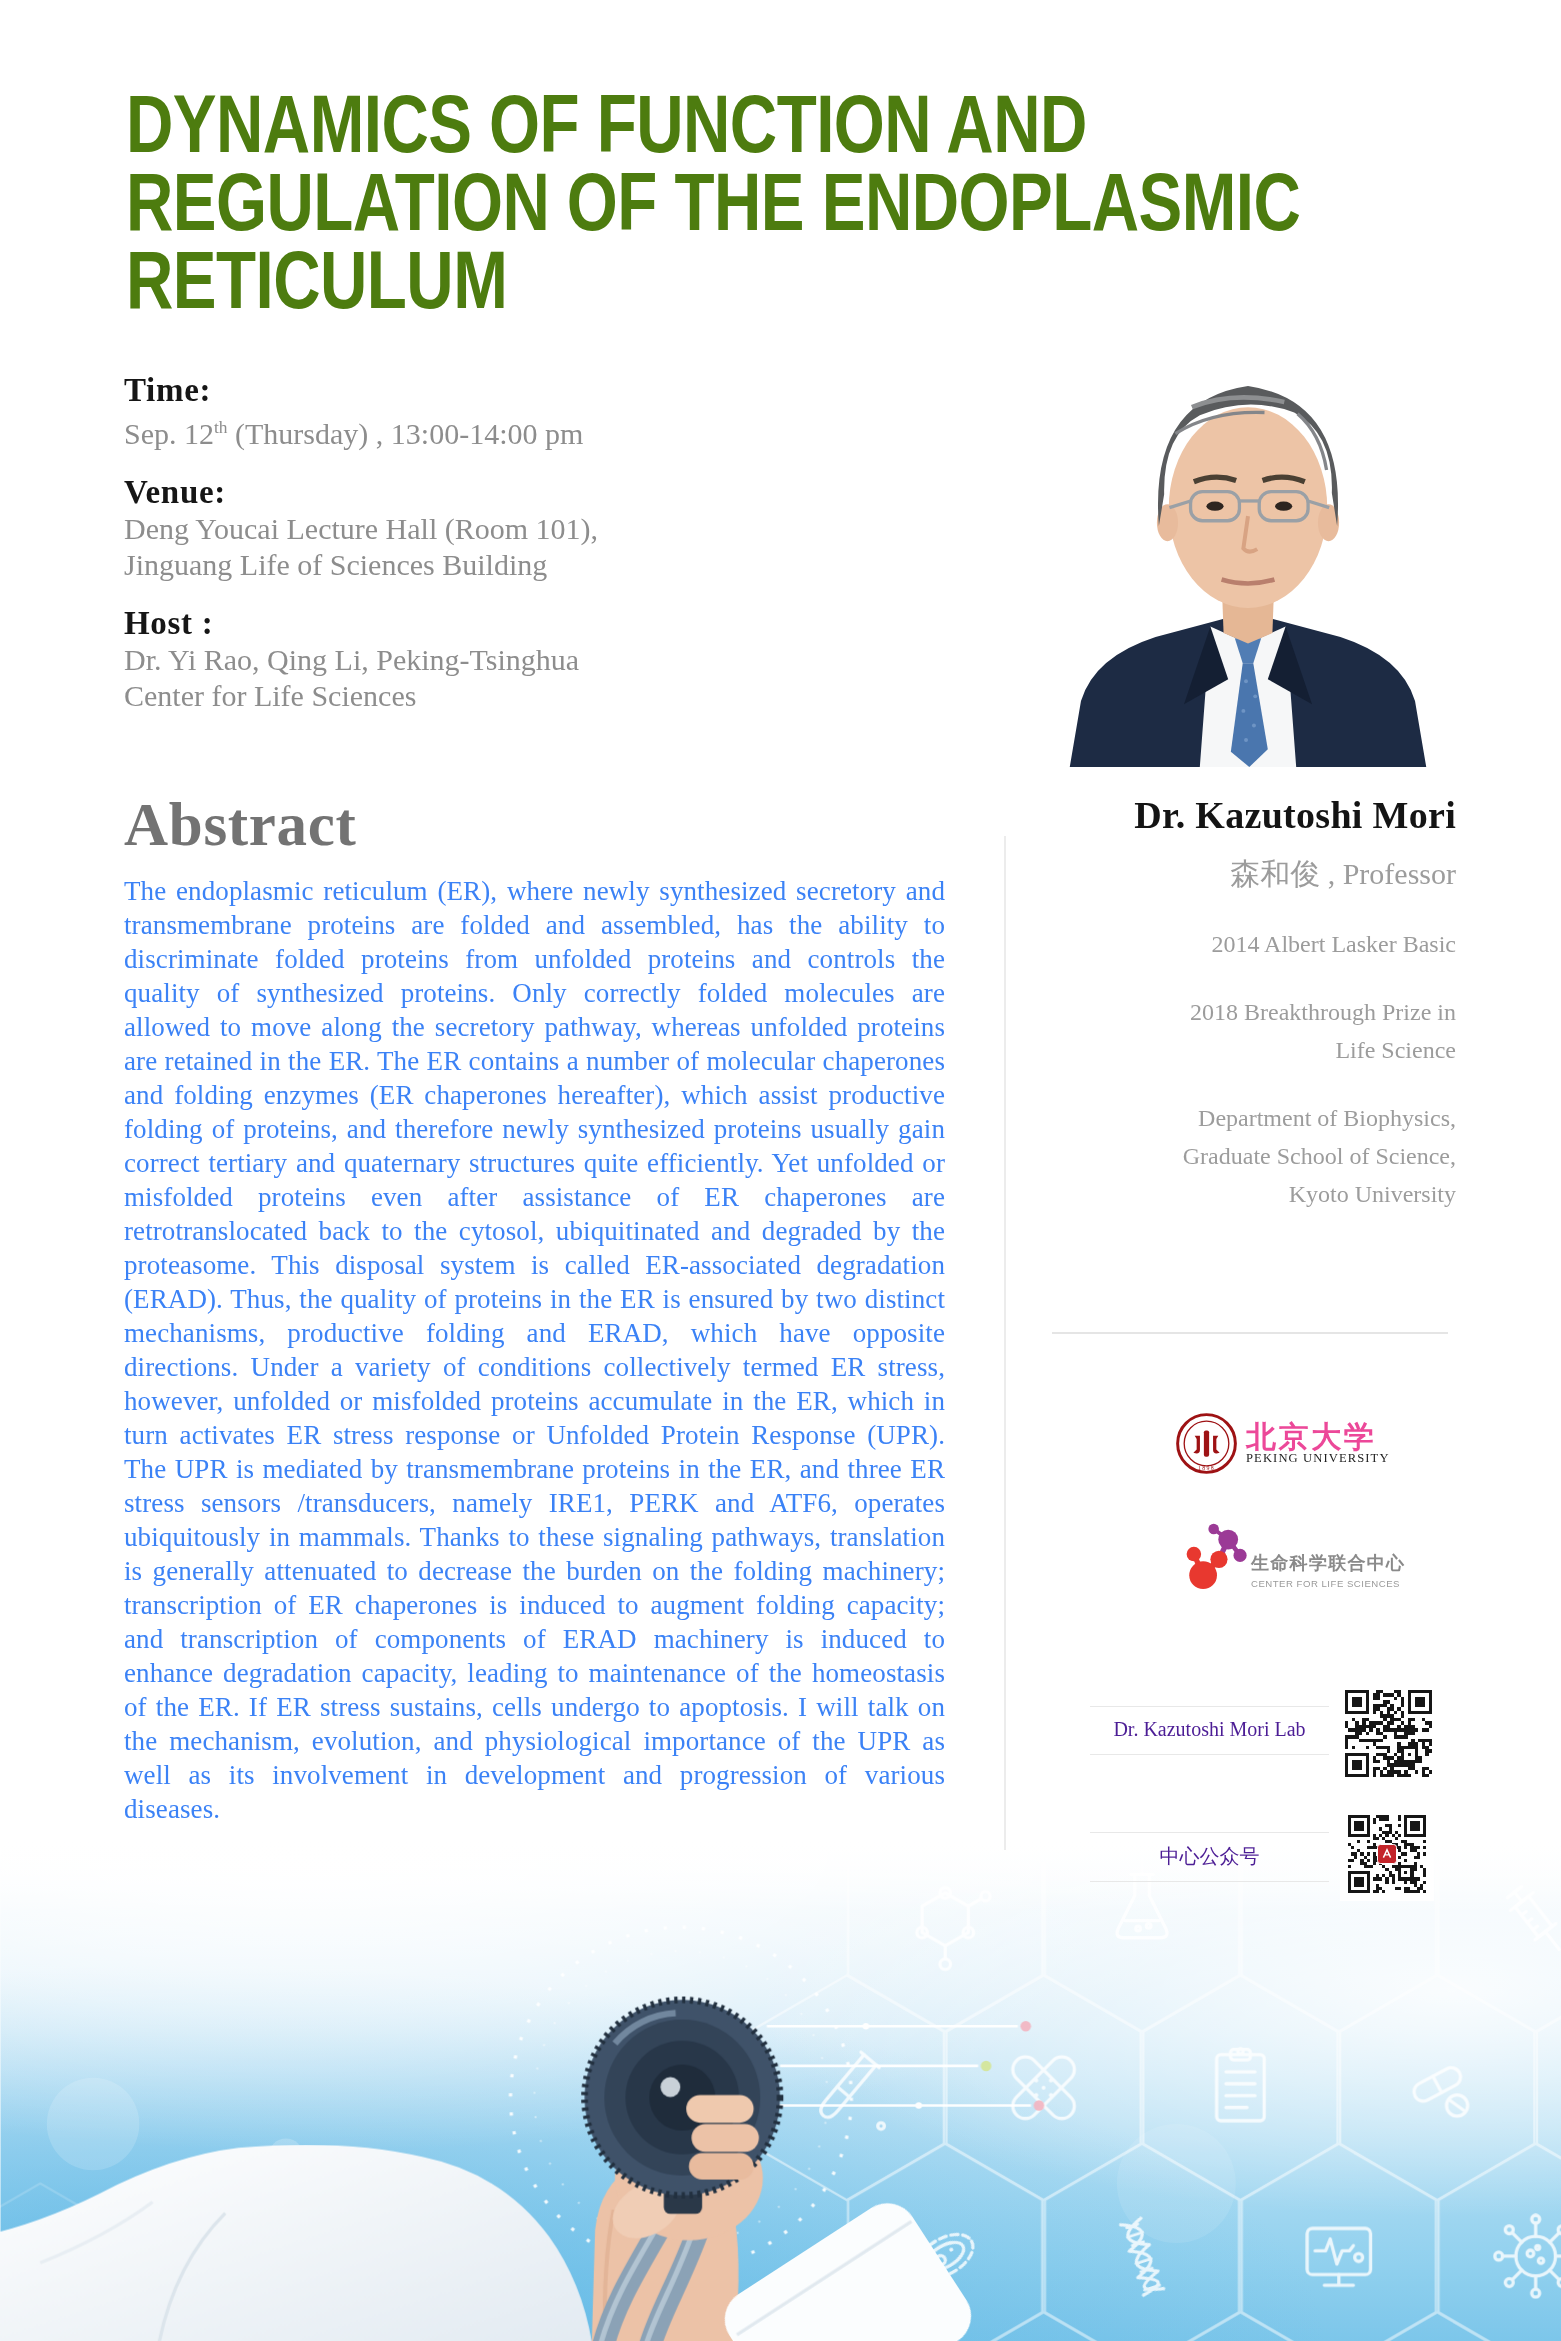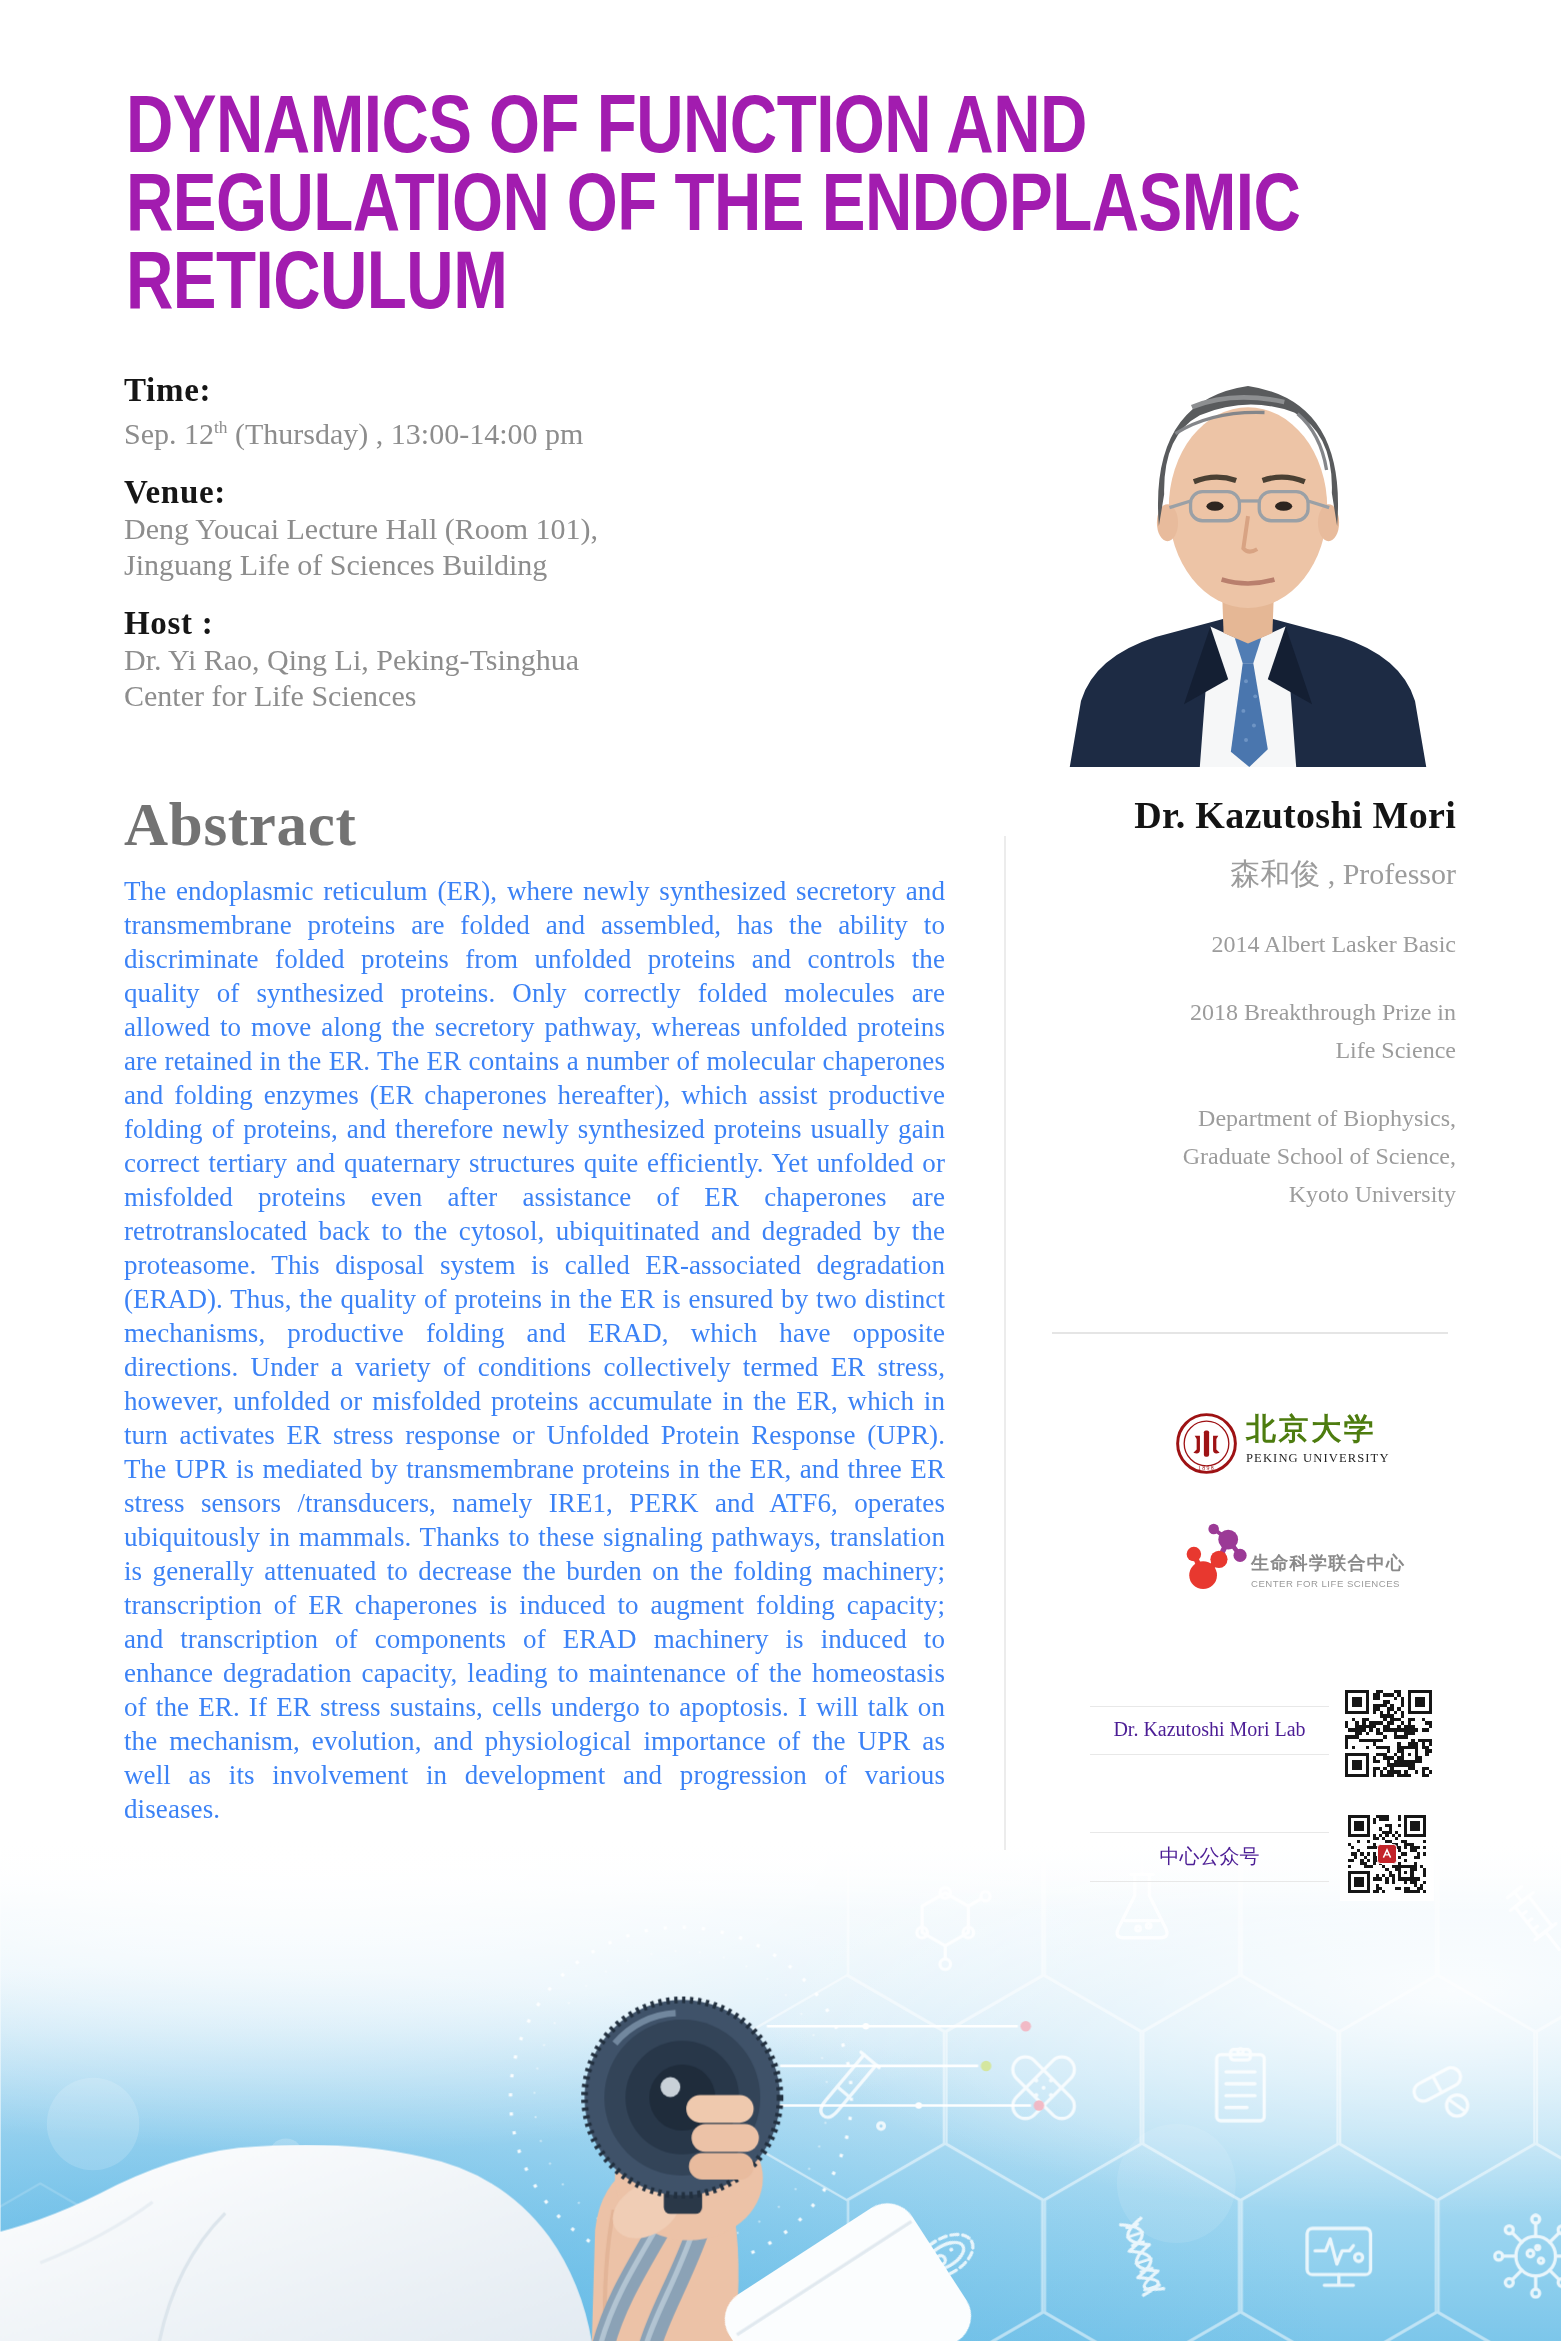--- a/index.html
+++ b/index.html
@@ -4,21 +4,21 @@
 <style>
   html,body{margin:0;padding:0;background:#888;}
   .poster{
     position:relative; width:1562px; height:2342px;
     background:#ffffff; overflow:hidden;
     font-family:"Liberation Serif", serif; color:#1f1f1f;
   }
   .abs{position:absolute;}
 
   
-  .title-block{left:126px; top:85px; width:1355px; color:#a21caf;}
+  .title-block{left:126px; top:85px; width:1355px; color:#4d7c0f;}
   .title-line{
     display:block; font-family:"Liberation Sans", sans-serif;
     font-weight:700; font-size:82px; line-height:78px;
     letter-spacing:-0.7px; white-space:nowrap;
     transform:scaleX(0.8); transform-origin:0 50%;
   }
 
   
   .info-block{left:124px; top:371px; width:727px;}
   .info-label{font-weight:700; font-size:33px; line-height:38px; color:#161616; letter-spacing:0.7px;}
@@ -43,21 +43,21 @@
 
   
   .speaker-panel{right:106px; top:793px; width:436px; text-align:right;}
   .speaker-name{font-size:38px; font-weight:700; color:#141414; letter-spacing:0.3px;}
   .speaker-subtitle{margin-top:17px; font-size:30px; color:#9c9c9c;}
   .speaker-block{margin-top:30px; font-size:24px; line-height:38px; color:#9c9c9c;}
 
   
   .pku-logo{left:1175px; top:1409px; width:278px; height:73px;}
   .pku-seal{position:absolute; left:0; top:2.6px; width:63px; height:63px;}
-  .pku-cn{position:absolute; left:71px; top:0px; font-size:30px; font-weight:700; color:#4d7c0f; letter-spacing:2.6px; white-space:nowrap;}
+  .pku-cn{position:absolute; left:71px; top:8px; font-size:30px; font-weight:700; color:#ec4899; letter-spacing:2.6px; white-space:nowrap;}
   .pku-en{position:absolute; left:71px; top:42px; font-size:12.6px; color:#1d1d1d; letter-spacing:1.1px; white-space:nowrap; font-family:"Liberation Serif",serif;}
   .cls-logo{left:1182px; top:1517px; width:278px; height:93px;}
   .cls-mark{position:absolute; left:0; top:0; width:66px; height:86px;}
   .cls-cn{position:absolute; left:69px; top:34px; font-size:18px; font-weight:700; color:#8a8a8a; letter-spacing:1.3px; white-space:nowrap;}
   .cls-en{position:absolute; left:69px; top:61px; font-size:9.6px; color:#9a9a9a; letter-spacing:0.5px; white-space:nowrap; font-family:"Liberation Sans",sans-serif;}
 
   
   .qr-label-box{left:1090px; width:239px; text-align:center; color:#4c1d95; font-size:20px;}
   .qr-rule{left:1090px; width:239px; height:1.3px; background:#e8e8e8;}
   .qr{background:#fff;}

